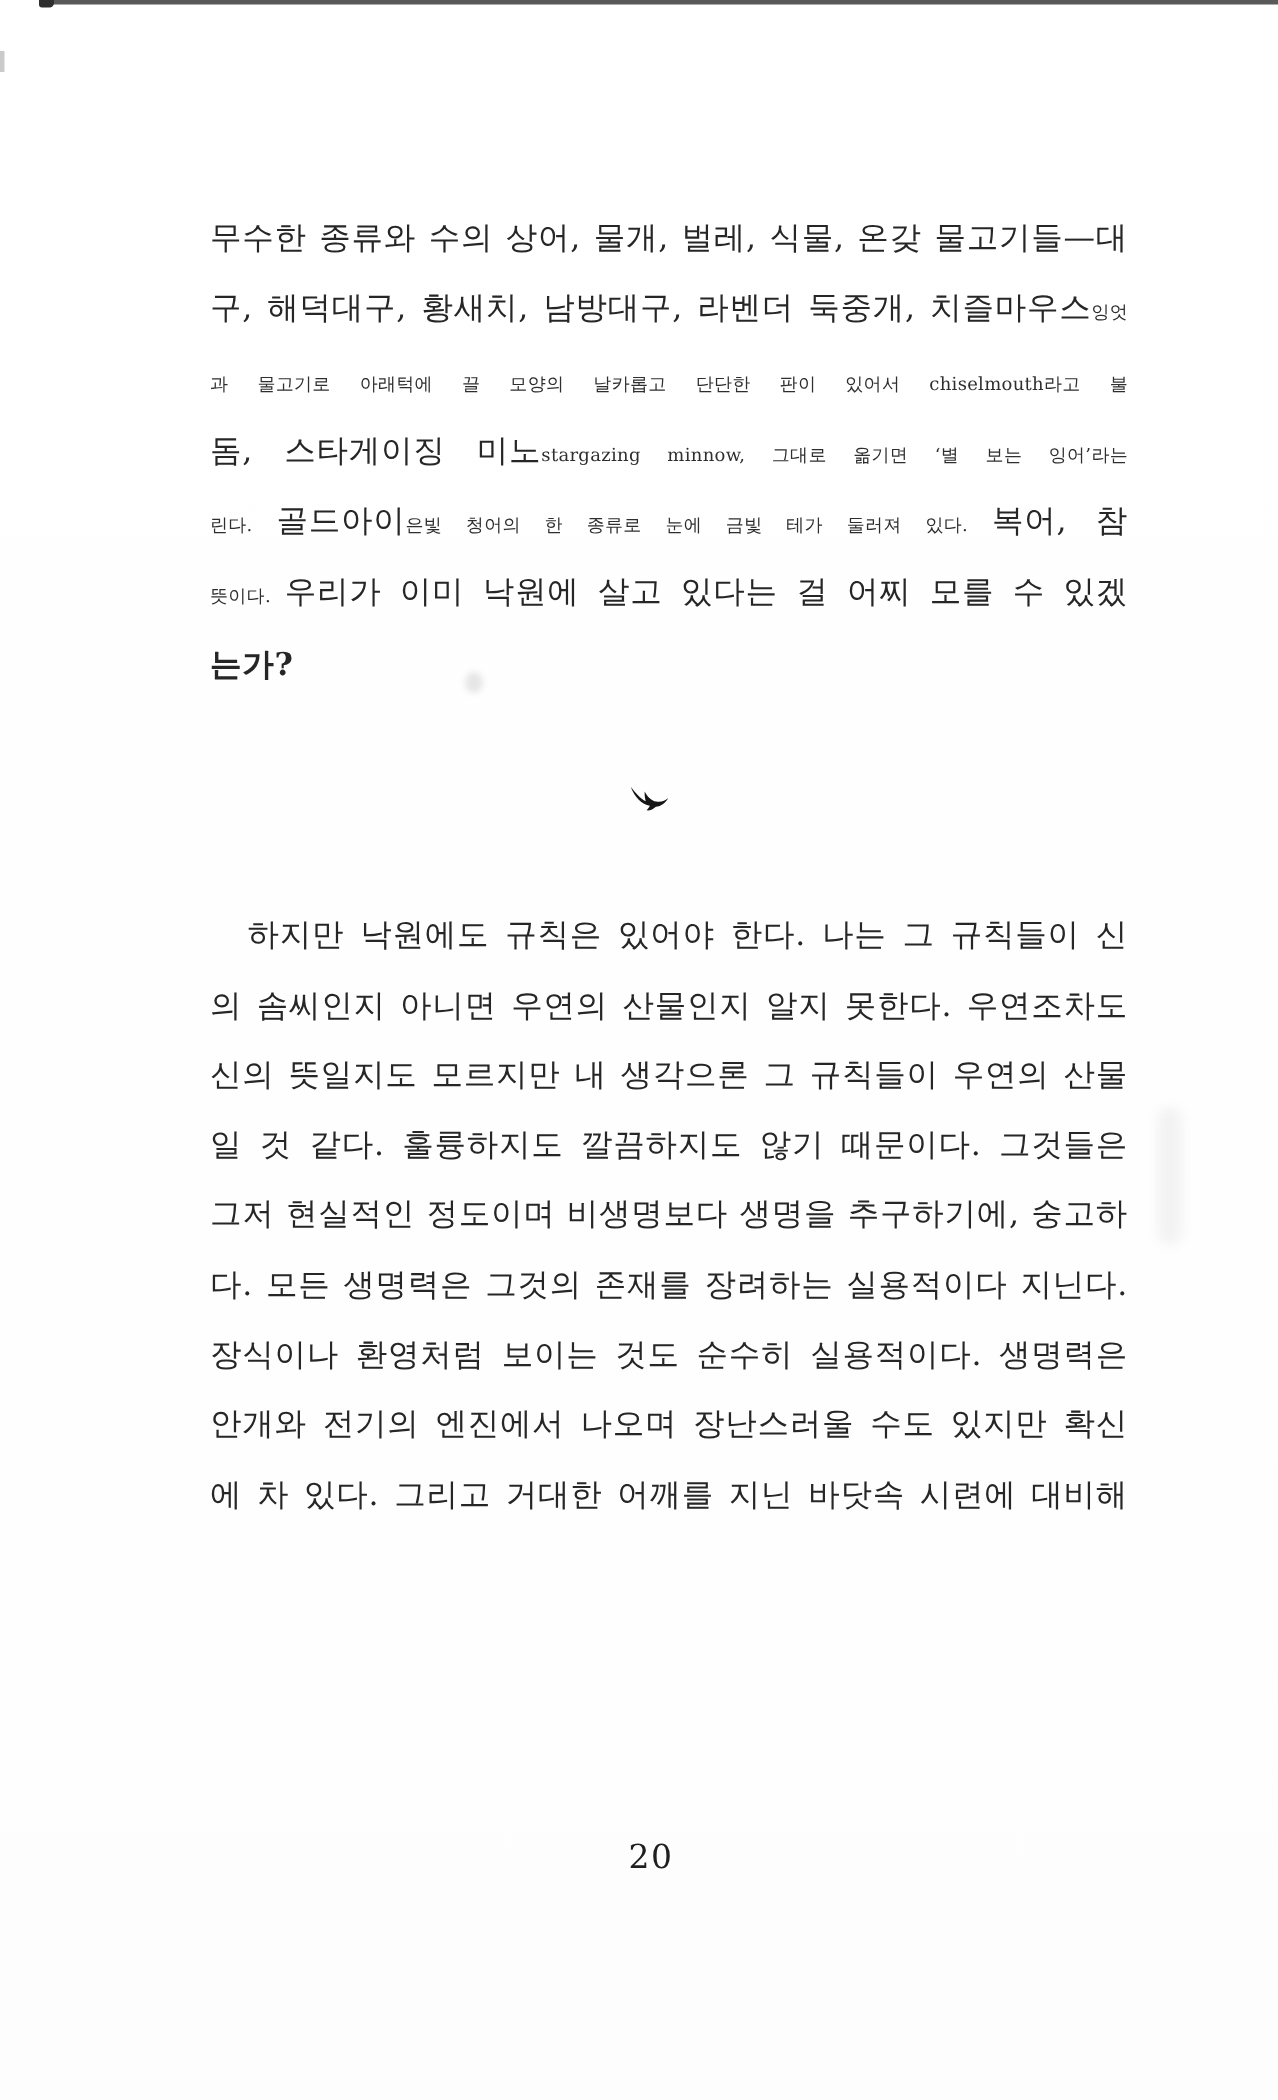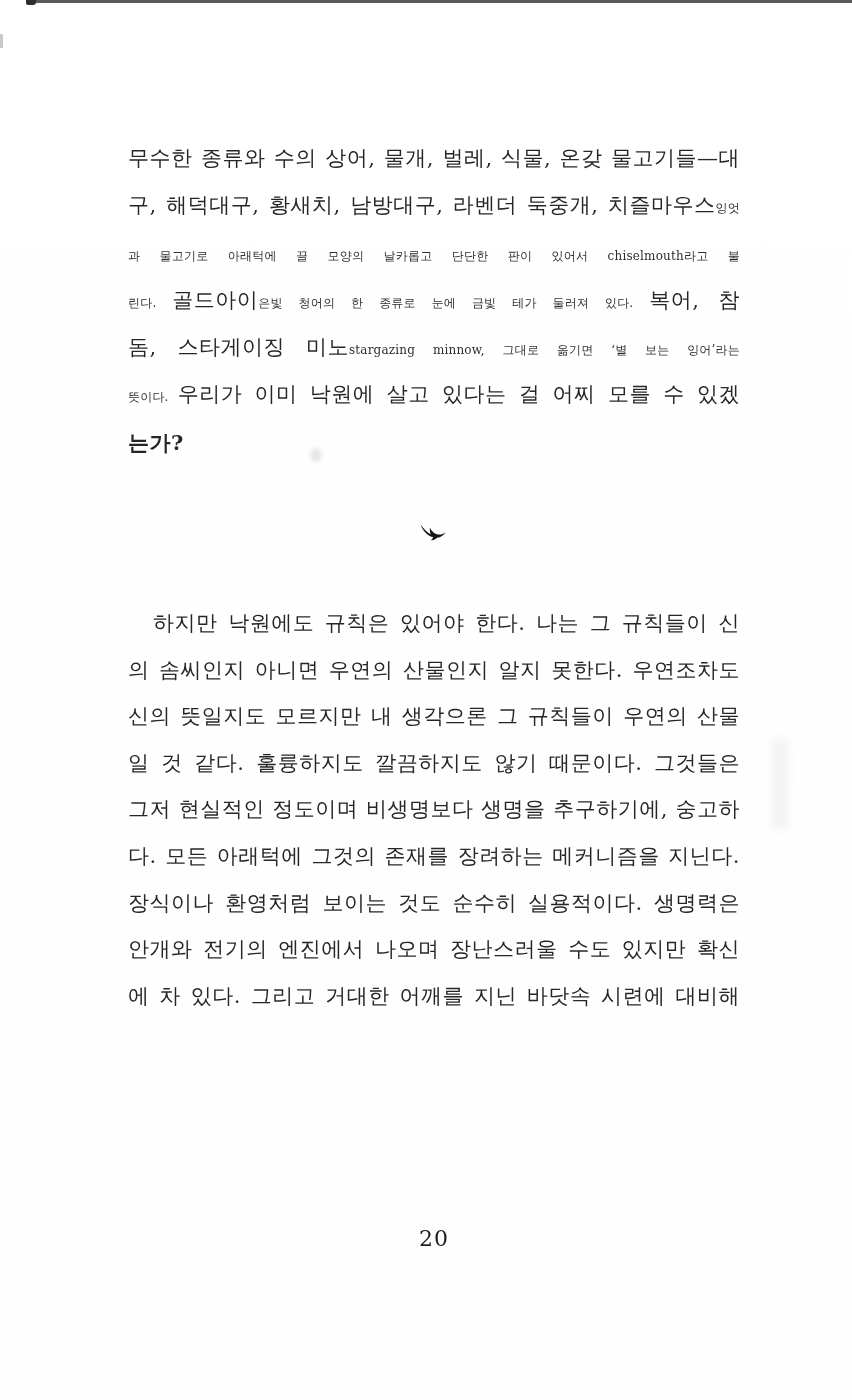--- a/index.html
+++ b/index.html
@@ -43,20 +43,21 @@
   .p1 { top: 135px; }
   .p2 { top: 600px; }
   .line {
     width: 612px;
     font-size: 21px;
     letter-spacing: 0.5px;
     color: #262626;
     text-align: justify;
     text-align-last: justify;
     white-space: normal;
+    margin-left: 12px;
   }
   .p1 .line { height: 47.3px; line-height: 47.3px; }
   .p2 .line { height: 46.6px; line-height: 46.6px; }
   .line.end { text-align-last: left; font-weight: bold; }
   .line.indent { text-indent: 25px; }
   .seg-body { font-size: 21px; }
   .seg-gloss { font-size: 12px; letter-spacing: 0.2px; color: #2e2e2e; }
   
   .divider {
     position: absolute; top: 524px; left: 420px; width: 26px; height: 18px;
@@ -85,24 +86,24 @@
     <div class="line">
       <span class="seg-body">무수한 종류와 수의 상어, 물개, 벌레, 식물, 온갖 물고기들—대</span>
     </div>
     <div class="line">
       <span class="seg-body">구, 해덕대구, 황새치, 남방대구, 라벤더 둑중개, 치즐마우스</span><span class="seg-gloss">잉엇</span>
     </div>
     <div class="line">
       <span class="seg-gloss">과 물고기로 아래턱에 끌 모양의 날카롭고 단단한 판이 있어서 chiselmouth라고 불</span>
     </div>
     <div class="line">
-      <span class="seg-gloss">린다. </span><span class="seg-body">골드아이</span><span class="seg-gloss">은빛 청어의 한 종류로 눈에 금빛 테가 둘러져 있다. </span><span class="seg-body">복어, 참</span>
+      <span class="seg-body">돔, 스타게이징 미노</span><span class="seg-gloss">stargazing minnow, 그대로 옮기면 ‘별 보는 잉어’라는</span>
     </div>
     <div class="line">
-      <span class="seg-body">돔, 스타게이징 미노</span><span class="seg-gloss">stargazing minnow, 그대로 옮기면 ‘별 보는 잉어’라는</span>
+      <span class="seg-gloss">린다. </span><span class="seg-body">골드아이</span><span class="seg-gloss">은빛 청어의 한 종류로 눈에 금빛 테가 둘러져 있다. </span><span class="seg-body">복어, 참</span>
     </div>
     <div class="line">
       <span class="seg-gloss">뜻이다. </span><span class="seg-body">우리가 이미 낙원에 살고 있다는 걸 어찌 모를 수 있겠</span>
     </div>
     <div class="line end">
       <span class="seg-body">는가?</span>
     </div>
   </div>
 
   <div class="divider">
@@ -112,21 +113,21 @@
       </svg>
     </span>
   </div>
 
   <div class="textblock p2">
     <div class="line indent">하지만 낙원에도 규칙은 있어야 한다. 나는 그 규칙들이 신</div>
     <div class="line">의 솜씨인지 아니면 우연의 산물인지 알지 못한다. 우연조차도</div>
     <div class="line">신의 뜻일지도 모르지만 내 생각으론 그 규칙들이 우연의 산물</div>
     <div class="line">일 것 같다. 훌륭하지도 깔끔하지도 않기 때문이다. 그것들은</div>
     <div class="line">그저 현실적인 정도이며 비생명보다 생명을 추구하기에, 숭고하</div>
-    <div class="line">다. 모든 아래턱에 그것의 존재를 장려하는 메커니즘을 지닌다.</div>
+    <div class="line">다. 모든 생명력은 그것의 존재를 장려하는 실용적이다 지닌다.</div>
     <div class="line">장식이나 환영처럼 보이는 것도 순수히 실용적이다. 생명력은</div>
     <div class="line">안개와 전기의 엔진에서 나오며 장난스러울 수도 있지만 확신</div>
     <div class="line">에 차 있다. 그리고 거대한 어깨를 지닌 바닷속 시련에 대비해</div>
   </div>
 
   <div class="folio">20</div>
 
 </div>
 
 </body></html>

